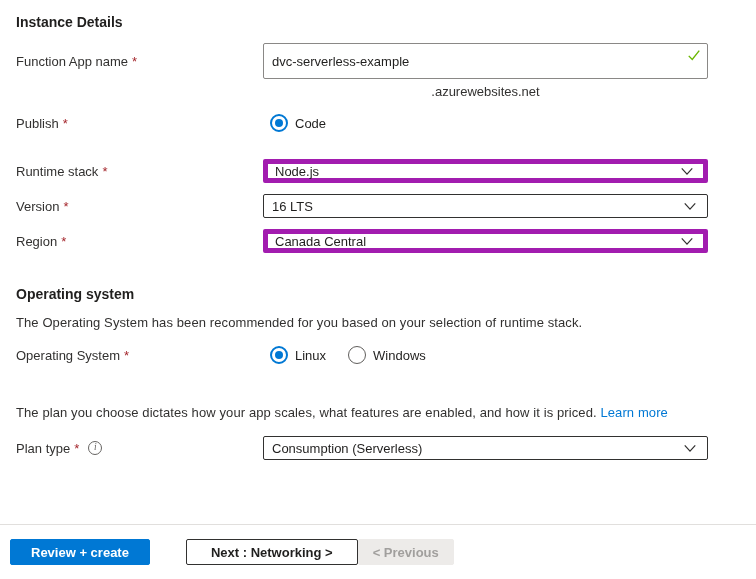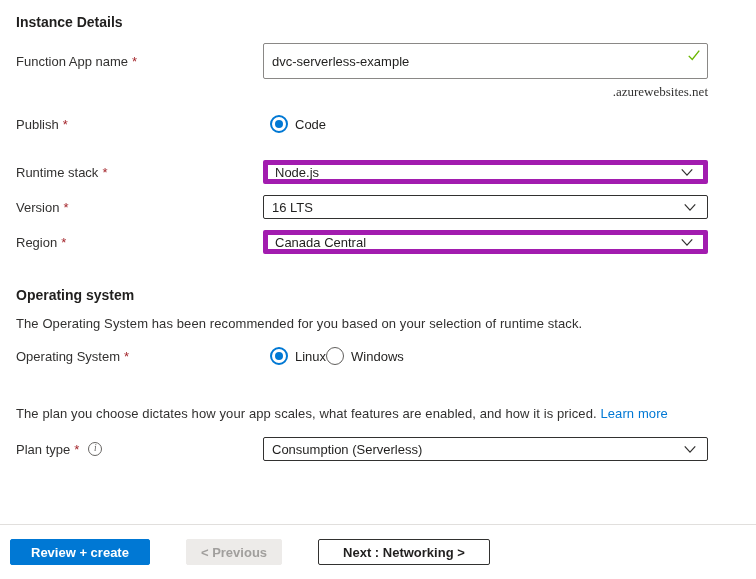--- a/index.html
+++ b/index.html
@@ -43,29 +43,28 @@
     outline: none;
     background: #fff;
   }
   .valid-check {
     position: absolute;
     right: 7px; top: 5px;
     width: 14px; height: 14px;
     display: inline-flex;
   }
   .suffix-line {
-    text-align: right;
+    text-align: center;
     color: #323130;
     margin-top: 5px;
     margin-bottom: 15px;
-    font-family: Liberation Serif, serif;
   }
 
   
-  .radio-group { display: flex; align-items: center; padding-left: 7px; }
+  .radio-group { display: flex; align-items: center; gap: 22px; padding-left: 7px; }
   .radio { display: inline-flex; align-items: center; gap: 7px; cursor: pointer; }
   .radio-circle {
     width: 18px; height: 18px;
     border-radius: 50%;
     border: 1px solid #605e5c;
     background: #fff;
     display: inline-flex;
     align-items: center;
     justify-content: center;
     flex-shrink: 0;
@@ -311,16 +310,16 @@
         </div>
       </div>
     </div>
   </div>
 
 </div>
 
 <div class="footer">
   <div class="footer-buttons">
     <button class="btn btn-primary">Review + create</button>
+    <button class="btn btn-secondary">Next : Networking &gt;</button>
     <button class="btn btn-disabled">&lt; Previous</button>
-    <button class="btn btn-secondary">Next : Networking &gt;</button>
   </div>
 </div>
 
 </body></html>

